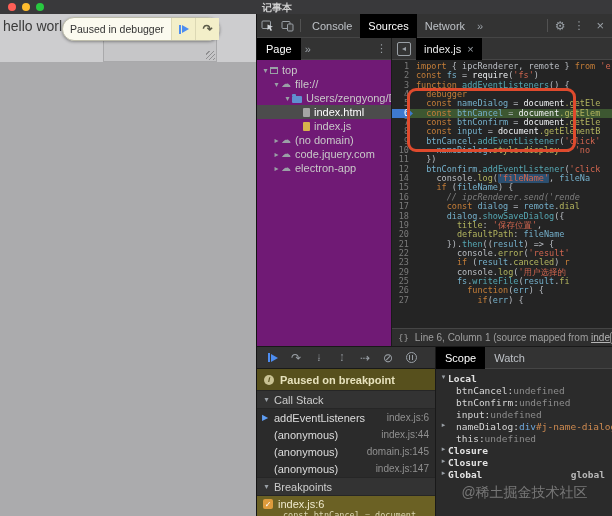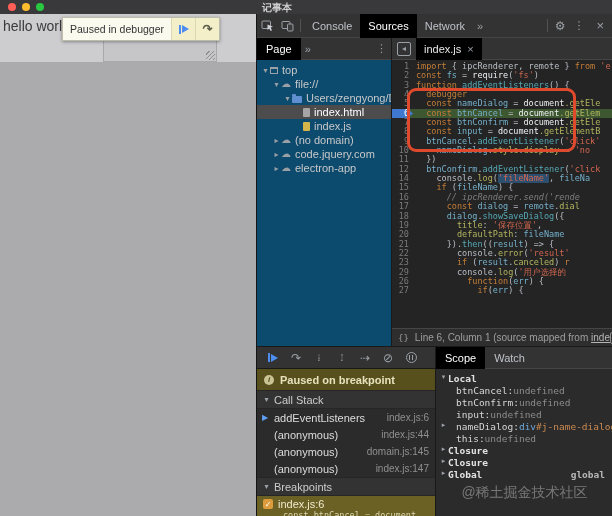--- a/index.html
+++ b/index.html
@@ -12,21 +12,21 @@
   .win-title{position:absolute;left:262px;top:1px;font-size:10px;font-weight:bold;color:#cfcfcf}
   
   .app{position:absolute;left:0;top:14px;width:256px;height:502px;background:#ababad}
   .app-top{position:absolute;left:0;top:0;width:256px;height:48px;background:#cdcdcf}
   .hello{position:absolute;left:3px;top:4px;font-size:14px;color:#3a3a3a}
   .note-textarea{position:absolute;left:103px;top:6px;width:112px;height:40px;background:#c6c6c8;
                  border:1px solid #a9a9ab}
   .grip{position:absolute;right:1px;bottom:1px;width:9px;height:9px;
         background:repeating-linear-gradient(135deg,transparent 0 2px,#8f8f91 2px 3px)}
   .paused-bar{position:absolute;left:62px;top:3px;height:22px;display:flex;align-items:stretch;
-              background:#fbfaef;border:1px solid #bdbcaa;border-radius:0;box-shadow:0 1px 3px rgba(0,0,0,.35)}
+              background:#fbfaef;border:1px solid #bdbcaa;border-radius:12px;box-shadow:0 1px 3px rgba(0,0,0,.35)}
   .paused-text{display:flex;align-items:center;padding:0 7px;font-size:10.5px;color:#333}
   .pb-btn{width:23px;display:flex;align-items:center;justify-content:center;background:#f3efc9;border-left:1px solid #dcd8b4}
   .glyph-resume{display:inline-flex;align-items:center;gap:1px}
   .glyph-resume i{width:2px;height:9px;background:#4d8df0}
   .glyph-resume u{width:0;height:0;border-left:7px solid #4d8df0;border-top:4.5px solid transparent;border-bottom:4.5px solid transparent}
   .stepover-dark{font-size:12px;font-weight:bold;color:#5c5c4a;line-height:1}
   
   .devtools{position:absolute;left:256px;top:14px;width:356px;height:502px;background:#242424;border-left:1px solid #141414;box-sizing:border-box}
   .dt-toolbar{position:absolute;left:0;top:0;width:100%;height:24px;background:#333;border-bottom:1px solid #454545;
               display:flex;align-items:center;box-sizing:border-box}
@@ -34,21 +34,21 @@
   .vsep{width:1px;height:13px;background:#525252;margin:0 3px}
   .dt-tab{padding:0 8px;height:24px;display:flex;align-items:center;font-size:11px;color:#bdc1c6}
   .dt-tab.selected{background:#000;color:#fff}
   .overflow{color:#9aa0a6;font-size:11px;padding:0 4px}
   .right-icons{margin-left:auto;display:flex;align-items:center;gap:4px;padding-right:4px}
   .gear{font-size:12px;color:#9aa0a6}
   .kebab{font-size:11px;color:#9aa0a6;padding:0 4px}
   .close-x{font-size:13px;color:#9aa0a6;padding:0 4px}
   
   .dt-main{position:absolute;left:0;top:24px;width:356px;height:308px}
-  .navigator{position:absolute;left:0;top:0;width:134px;height:308px;background:#0c4a6e}
+  .navigator{position:absolute;left:0;top:0;width:134px;height:308px;background:#701a75}
   .pane-tabrow{height:22px;background:#333;border-bottom:1px solid #454545;display:flex;align-items:center;box-sizing:border-box}
   .pane-tab{padding:0 9px;height:22px;display:flex;align-items:center;font-size:11px;color:#bdc1c6}
   .pane-tab.selected{background:#000;color:#fff}
   .tree{padding-top:3px}
   .tree-row{height:14px;display:flex;align-items:center;font-size:11px;color:#c8c8c8;white-space:nowrap;overflow:hidden}
   .tree-row.selected{background:#4c4c4c;color:#fff}
   .tree-arrow{width:9px;font-size:8px;color:#9aa0a6;flex:none;text-align:center}
   .ic{flex:none;margin-right:4px}
   .ic-frame-icon{width:8px;height:7px;border:1px solid #9aa0a6;border-top-width:2px;box-sizing:border-box}
   .ic-cloud-icon{color:#9aa0a6;font-size:10px;line-height:1}
@@ -256,20 +256,21 @@
             <div class="code-line"><span class="gutter">15</span><span class="code-text"><span class="tk-p">    </span><span class="tk-k">if</span><span class="tk-p"> (</span><span class="tk-v">fileName</span><span class="tk-p">) {</span></span></div>
             <div class="code-line"><span class="gutter">16</span><span class="code-text"><span class="tk-c">      // ipcRenderer.send('rende</span></span></div>
             <div class="code-line"><span class="gutter">17</span><span class="code-text"><span class="tk-p">      </span><span class="tk-k">const</span><span class="tk-v"> dialog</span><span class="tk-p"> = </span><span class="tk-v">remote</span><span class="tk-p">.</span><span class="tk-y">dial</span></span></div>
             <div class="code-line"><span class="gutter">18</span><span class="code-text"><span class="tk-p">      </span><span class="tk-v">dialog</span><span class="tk-p">.</span><span class="tk-f">showSaveDialog</span><span class="tk-p">({</span></span></div>
             <div class="code-line"><span class="gutter">19</span><span class="code-text"><span class="tk-p">        </span><span class="tk-y">title</span><span class="tk-p">: </span><span class="tk-s">'保存位置'</span><span class="tk-p">,</span></span></div>
             <div class="code-line"><span class="gutter">20</span><span class="code-text"><span class="tk-p">        </span><span class="tk-y">defaultPath</span><span class="tk-p">: </span><span class="tk-v">fileName</span></span></div>
             <div class="code-line"><span class="gutter">21</span><span class="code-text"><span class="tk-p">      }).</span><span class="tk-f">then</span><span class="tk-p">((</span><span class="tk-v">result</span><span class="tk-p">) =&gt; {</span></span></div>
             <div class="code-line"><span class="gutter">22</span><span class="code-text"><span class="tk-p">        console.</span><span class="tk-y">error</span><span class="tk-p">(</span><span class="tk-s">'result'</span></span></div>
             <div class="code-line"><span class="gutter">23</span><span class="code-text"><span class="tk-p">        </span><span class="tk-k">if</span><span class="tk-p"> (</span><span class="tk-v">result</span><span class="tk-p">.</span><span class="tk-y">canceled</span><span class="tk-p">) </span><span class="tk-k">r</span></span></div>
             <div class="code-line"><span class="gutter">29</span><span class="code-text"><span class="tk-p">        console.</span><span class="tk-y">log</span><span class="tk-p">(</span><span class="tk-s">'用户选择的</span></span></div>
+            <div class="code-line"><span class="gutter">25</span><span class="code-text"><span class="tk-p">        </span><span class="tk-v">fs</span><span class="tk-p">.</span><span class="tk-f">writeFile</span><span class="tk-p">(</span><span class="tk-v">result</span><span class="tk-p">.</span><span class="tk-y">fi</span></span></div>
             <div class="code-line"><span class="gutter">26</span><span class="code-text"><span class="tk-p">          </span><span class="tk-k">function</span><span class="tk-p">(</span><span class="tk-v">err</span><span class="tk-p">) {</span></span></div>
             <div class="code-line"><span class="gutter">27</span><span class="code-text"><span class="tk-p">            </span><span class="tk-k">if</span><span class="tk-p">(</span><span class="tk-v">err</span><span class="tk-p">) {</span></span></div>
           </div>
         <div class="annotation-box"></div>
         <div class="statusbar">
           <span class="brace">{}</span>
           <span><span>Line 6, Column 1 (source mapped from </span><span class="status-link">inde</span></span>
           <span class="status-box"></span>
         </div>
       </div>

